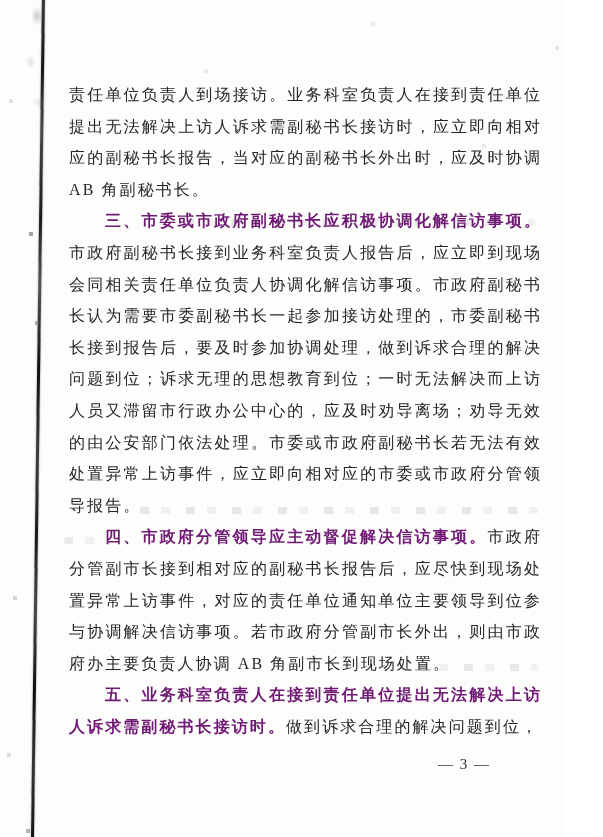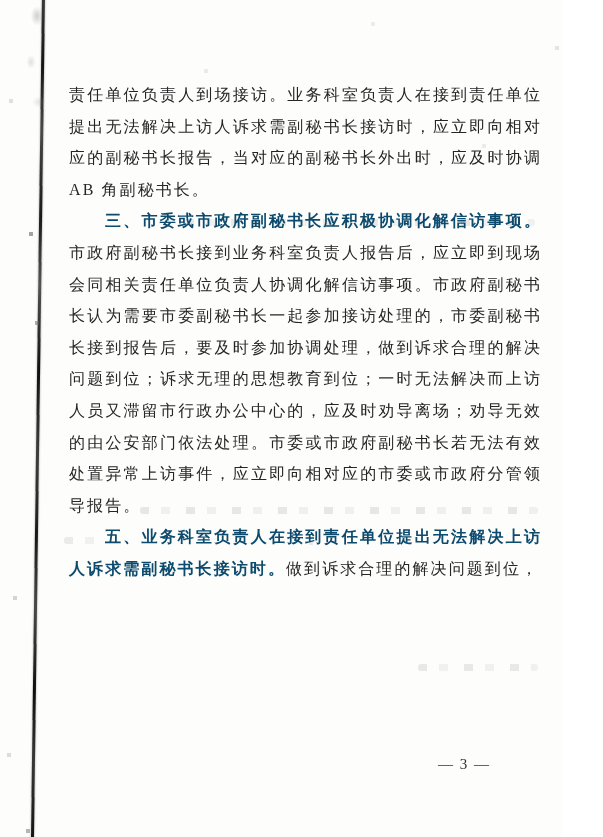--- a/index.html
+++ b/index.html
@@ -98,21 +98,21 @@
     font-size: 16px;
     line-height: 31.6px;
     letter-spacing: 2.08px;
     text-align: justify;
     word-break: break-all;
   }
   .para { text-indent: 0; }
   .para.indent { text-indent: 36px; }
   .para .bold {
     font-weight: bold;
-    color: #0c4a6e;
+    color: #701a75;
     font-family: "Liberation Sans", "DejaVu Sans", sans-serif;
   }
   .page-number {
     position: absolute;
     left: 438px; top: 756px;
     width: 70px;
     color: #2e2e2e;
     font-size: 15px;
     letter-spacing: 1.5px;
     white-space: nowrap;
@@ -131,19 +131,20 @@
   <div class="smudge smudge-1"></div>
   <div class="smudge smudge-2"></div>
   <div class="smudge smudge-3"></div>
   <div class="smudge smudge-4"></div>
 
   <div class="text-block">
     <p class="para"><span>责任单位负责人到场接访。业务科室负责人在接到责任单位提出无法解决上访人诉求需副秘书长接访时，应立即向相对应的副秘书长报告，当对应的副秘书长外出时，应及时协调 AB 角副秘书长。</span></p>
 
     <p class="para indent"><span class="bold">三、市委或市政府副秘书长应积极协调化解信访事项。</span><span>市政府副秘书长接到业务科室负责人报告后，应立即到现场会同相关责任单位负责人协调化解信访事项。市政府副秘书长认为需要市委副秘书长一起参加接访处理的，市委副秘书长接到报告后，要及时参加协调处理，做到诉求合理的解决问题到位；诉求无理的思想教育到位；一时无法解决而上访人员又滞留市行政办公中心的，应及时劝导离场；劝导无效的由公安部门依法处理。市委或市政府副秘书长若无法有效处置异常上访事件，应立即向相对应的市委或市政府分管领导报告。</span></p>
 
+    <p class="para indent"><span class="bold">四、市政府分管领导应主动督促解决信访事项。</span><span>市政府分管副市长接到相对应的副秘书长报告后，应尽快到现场处置异常上访事件，对应的责任单位通知单位主要领导到位参与协调解决信访事项。若市政府分管副市长外出，则由市政府办主要负责人协调 AB 角副市长到现场处置。</span></p>
 
     <p class="para indent"><span class="bold">五、业务科室负责人在接到责任单位提出无法解决上访人诉求需副秘书长接访时。</span><span>做到诉求合理的解决问题到位，</span></p>
   </div>
 
   <div class="page-number">— 3 —</div>
 
 </div>
 
 </body></html>

